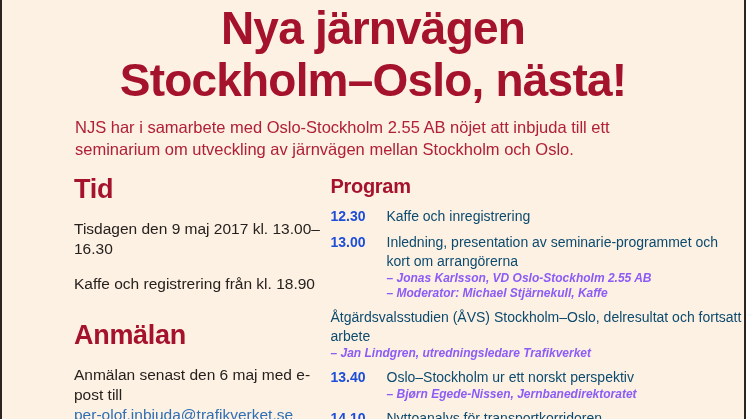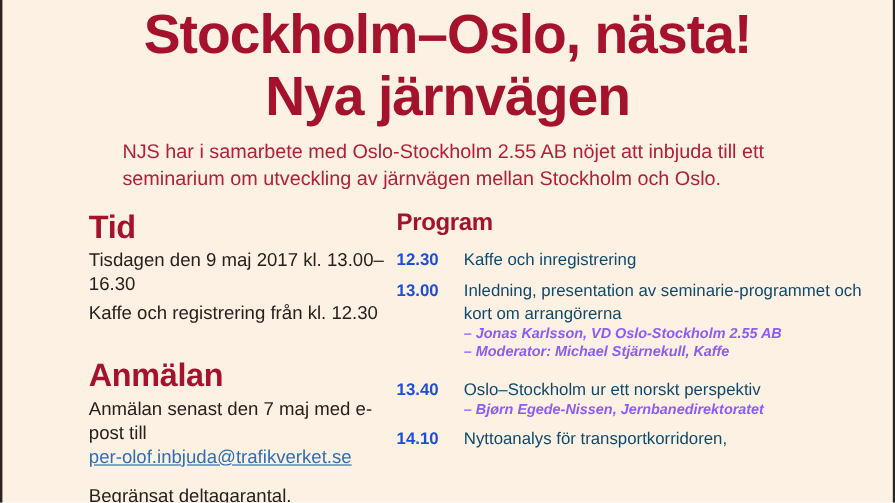--- a/index.html
+++ b/index.html
@@ -38,21 +38,21 @@
     white-space:nowrap;
   }
   .title-line.l1 { font-size:46px; }
   .title-line.l2 { font-size:46px; }
 
   
   .intro {
     color:#b02036;
     font-size:16.5px;
     line-height:22px;
-    padding:10px 72px 0 100px;
+    padding:10px 72px 0 73px;
   }
 
   
   .columns {
     display:flex;
     padding:14px 0 0 0;
   }
   .col-left {
     width:320px;
     padding-left:72px;
@@ -71,21 +71,21 @@
   }
   .sec-head.small {
     font-size:20px;
     line-height:24px;
   }
 
   .body-text {
     color:#27211e;
     font-size:15.5px;
     line-height:20px;
-    margin-top:4px;
+    margin-top:15px;
   }
   .body-text.gap { margin-top:12px; }
 
   a.maillink {
     color:#2f6fb5;
     text-decoration:underline;
     font-size:15.5px;
     line-height:20px;
     display:inline-block;
   }
@@ -121,41 +121,41 @@
     font-style:italic;
     font-weight:bold;
   }
 </style>
 </head>
 <body>
 
 <div id="poster">
 
   <div class="title-block">
+    <div class="title-line l1">Nya järnvägen</div>
     <div class="title-line l2">Stockholm–Oslo, nästa!</div>
-    <div class="title-line l1">Nya järnvägen</div>
   </div>
 
   <div class="intro">NJS har i samarbete med Oslo-Stockholm 2.55 AB nöjet att inbjuda till ett seminarium om utveckling av järnvägen mellan Stockholm och Oslo.</div>
 
   <div class="columns">
 
     <div class="col-left">
 
       <div>
         <div class="sec-head">Tid</div>
         <div class="body-text">Tisdagen den 9 maj 2017 kl. 13.00–16.30</div>
-        <div class="body-text">Kaffe och registrering från kl. 12.30</div>
+        <div class="body-text">Kaffe och registrering från kl. 18.90</div>
       </div>
 
       <div class="block-gap"></div>
 
       <div>
         <div class="sec-head">Anmälan</div>
-        <div class="body-text">Anmälan senast den 7 maj med e-post till</div>
+        <div class="body-text">Anmälan senast den 6 maj med e-post till</div>
         <a class="maillink" href="#">per-olof.inbjuda@trafikverket.se</a>
         <div class="body-text gap">Begränsat deltagarantal.</div>
       </div>
 
     </div>
 
     <div class="col-right">
       <div class="sec-head small">Program</div>
       <div class="prog-list" id="prog-list">
           <div class="prog-row">
@@ -166,20 +166,24 @@
           </div>
           <div class="prog-row">
             <div class="prog-time">13.00</div>
             <div class="prog-body">
               <div class="prog-title">Inledning, presentation av seminarie-programmet och kort om arrangörerna</div>
               <div class="prog-sub">– Jonas Karlsson, VD Oslo-Stockholm 2.55 AB</div>
               <div class="prog-sub">– Moderator: Michael Stjärnekull, Kaffe</div>
             </div>
           </div>
           <div class="prog-row">
+            <div class="prog-body">
+              <div class="prog-title">Åtgärdsvalsstudien (ÅVS) Stockholm–Oslo, delresultat och fortsatt arbete</div>
+              <div class="prog-sub">– Jan Lindgren, utredningsledare Trafikverket</div>
+            </div>
           </div>
           <div class="prog-row">
             <div class="prog-time">13.40</div>
             <div class="prog-body">
               <div class="prog-title">Oslo–Stockholm ur ett norskt perspektiv</div>
               <div class="prog-sub">– Bjørn Egede-Nissen, Jernbanedirektoratet</div>
             </div>
           </div>
           <div class="prog-row">
             <div class="prog-time">14.10</div>

